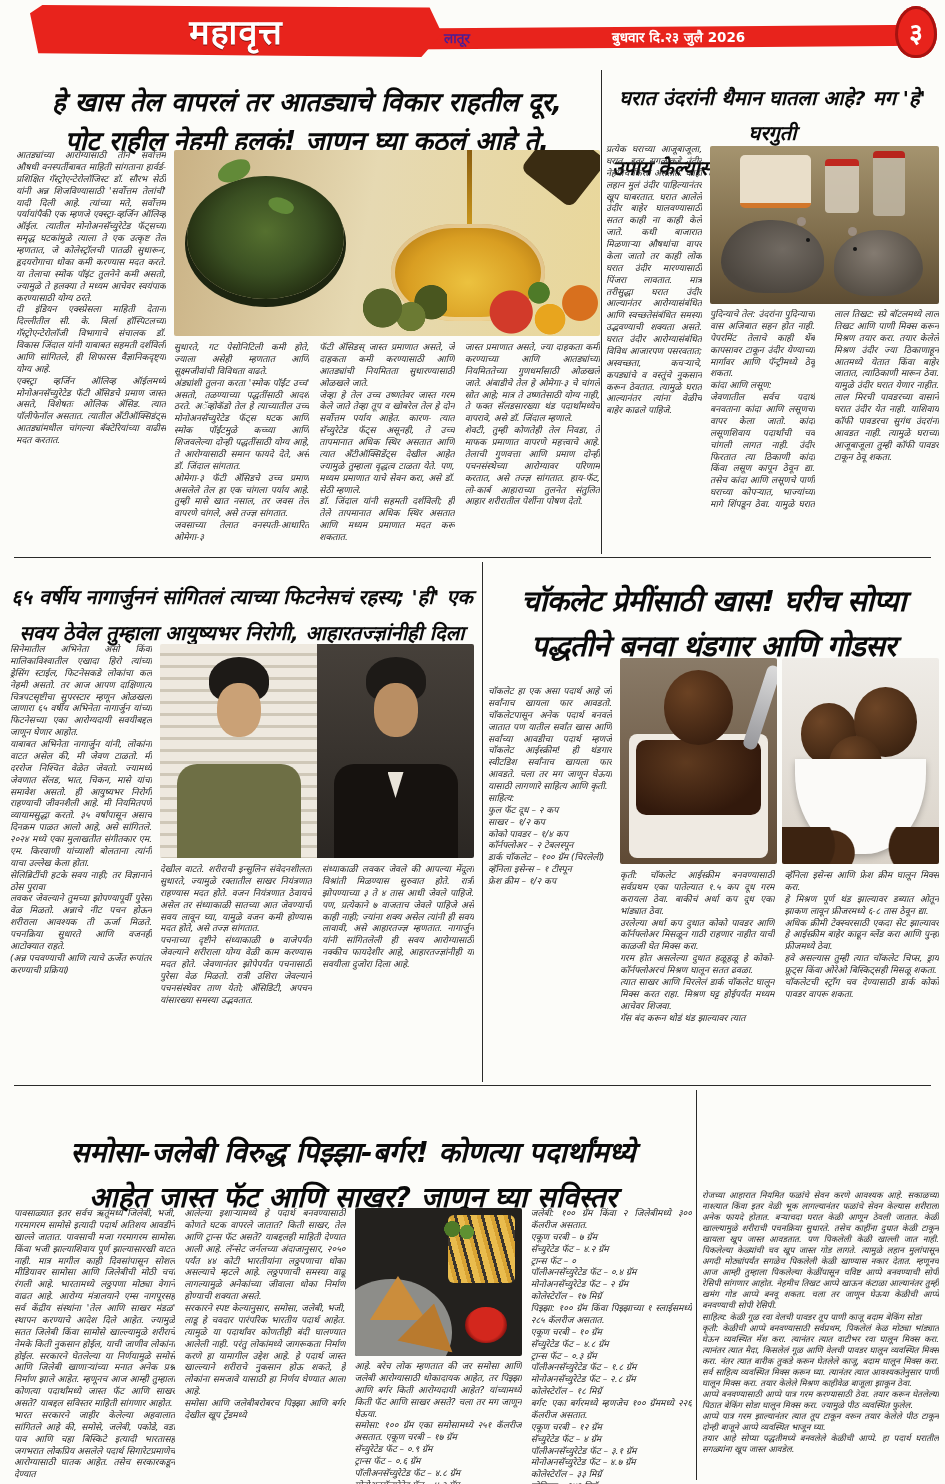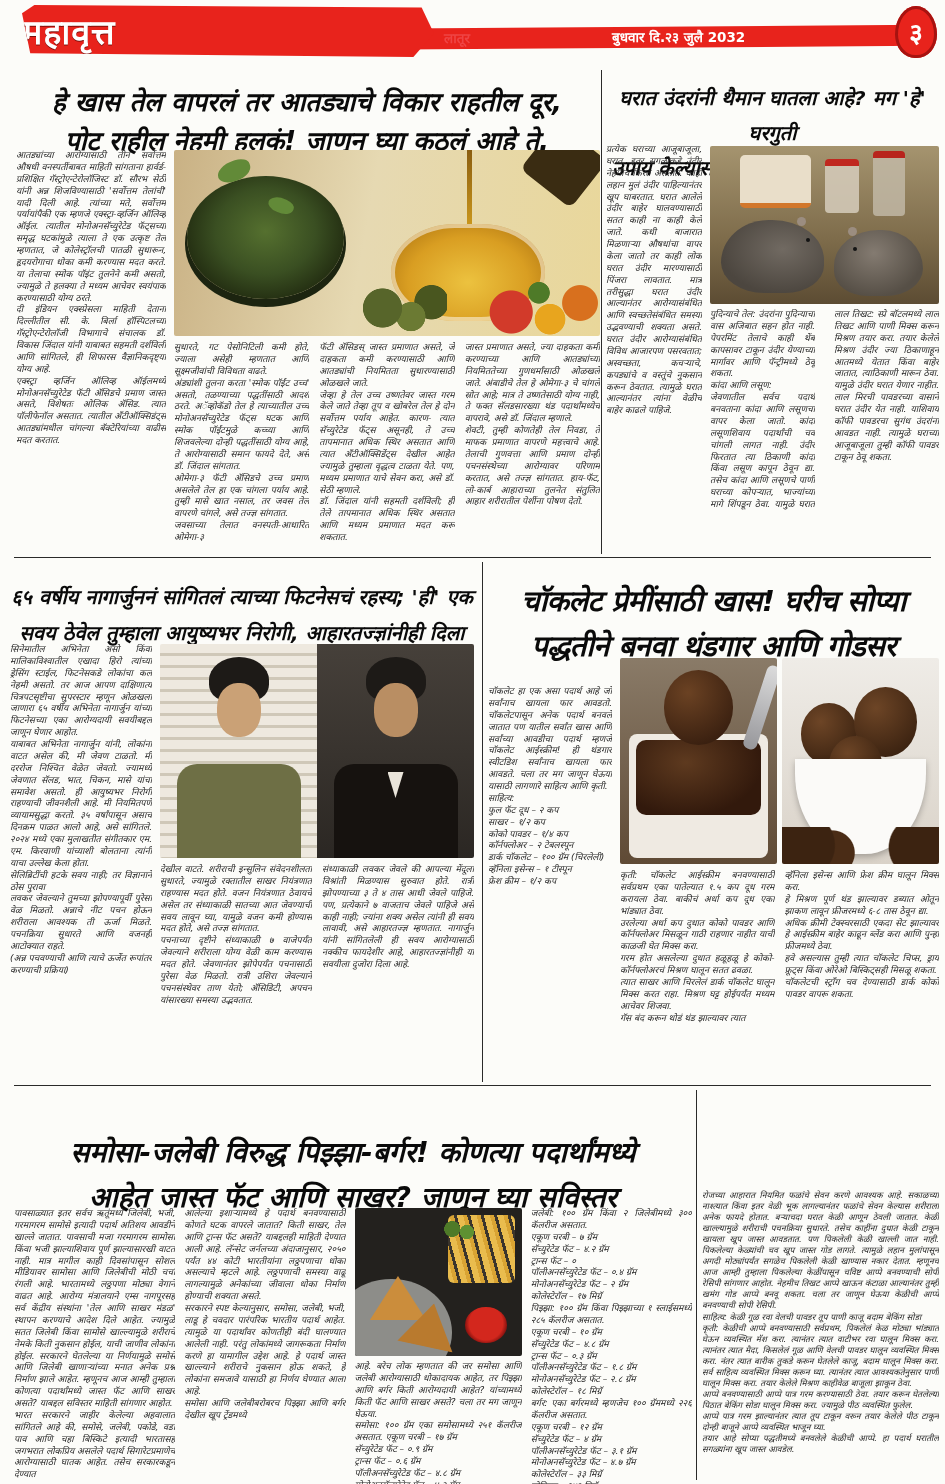--- a/index.html
+++ b/index.html
@@ -2,25 +2,25 @@
 <html><head>
 <meta charset="utf-8">
 <style>
   html,body{margin:0;padding:0;background:#e9e9e6;}
   #page{position:relative;width:945px;height:1484px;margin:0 auto;background:#fcfcf9;
         font-family:"DejaVu Sans",sans-serif;color:#1c1c1c;overflow:hidden;}
   
   .masthead{position:absolute;top:0;left:0;width:945px;height:64px;}
   .mast-band{position:absolute;left:290px;top:27px;width:632px;height:21px;background:#e8231c;transform:skewY(-0.4deg);}
   .mast-band:after{content:"";position:absolute;right:-6px;top:18px;border:8px solid transparent;border-top-color:#9c120e;}
-  .mast-logo{position:absolute;left:22px;top:5px;width:412px;height:52px;background:#e8231c;
+  .mast-logo{position:absolute;left:30px;top:5px;width:412px;height:52px;background:#e8231c;
              clip-path:polygon(0 16%,3% 0,97% 5%,100% 55%,95% 100%,2% 93%);
-             display:flex;align-items:center;justify-content:flex-start;font-family:Liberation Mono, monospace;}
+             display:flex;align-items:center;justify-content:center;font-family:Liberation Mono, monospace;}
   .mast-logo span{color:#fff;font-size:34px;font-weight:800;letter-spacing:1px;text-shadow:0 1px 0 #7a0f0c;}
-  .mast-city{position:absolute;left:412px;top:29px;width:90px;text-align:center;color:#ef4444;font-size:13.5px;font-weight:700;}
+  .mast-city{position:absolute;left:412px;top:29px;width:90px;text-align:center;color:#4c1d95;font-size:13.5px;font-weight:700;}
   .mast-date{position:absolute;left:612px;top:28px;width:200px;color:#fff;font-size:13.5px;font-weight:700;}
   .mast-page{position:absolute;right:8px;top:6px;width:42px;height:52px;background:#e8231c;
              border-radius:50% 50% 48% 48%/55% 55% 45% 45%;box-shadow:inset 0 0 0 3px #a71310;
              display:flex;align-items:center;justify-content:center;}
   .mast-page span{color:#fff;font-size:26px;font-weight:800;}
   
   .hline{position:absolute;border-top:1.5px solid #2a2a2a;}
   .vline{position:absolute;border-left:1.5px solid #2a2a2a;}
   
   .hl{white-space:pre-line;text-align:center;color:#0a0a0a;}
@@ -140,21 +140,21 @@
 <body>
 
 <div id="page">
 
   <header class="masthead">
     <div class="mast-band"></div>
     <div class="mast-logo">
       <span>महावृत्त</span>
     </div>
     <div class="mast-city">लातूर</div>
-    <div class="mast-date">बुधवार दि.२३ जुलै 2032</div>
+    <div class="mast-date">बुधवार दि.२३ जुलै 2026</div>
     <div class="mast-page">
       <span>३</span>
     </div>
   </header>
 
   <section class="sec" id="sec-top">
 
     <article class="art" id="art-oil">
       <h1 class="hl" id="oil-headline">हे खास तेल वापरलं तर आतड्याचे विकार राहतील दूर,
 पोट राहील नेहमी हलकं! जाणून घ्या कुठलं आहे ते.</h1>

